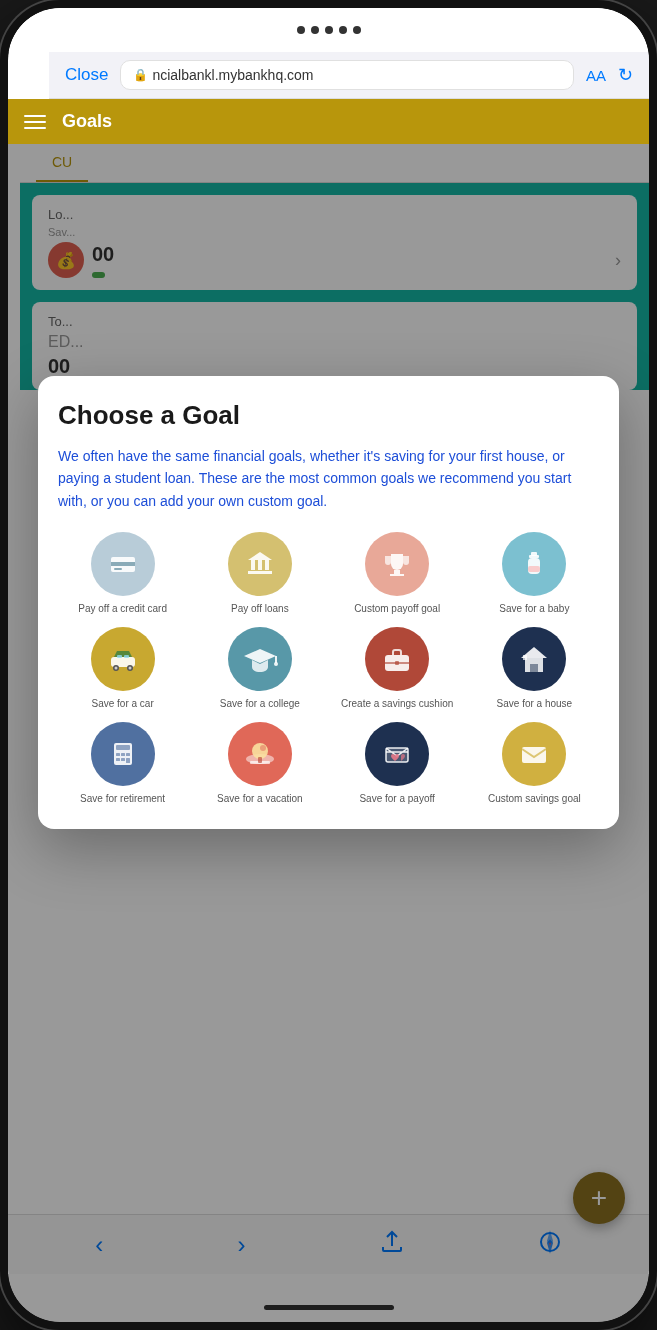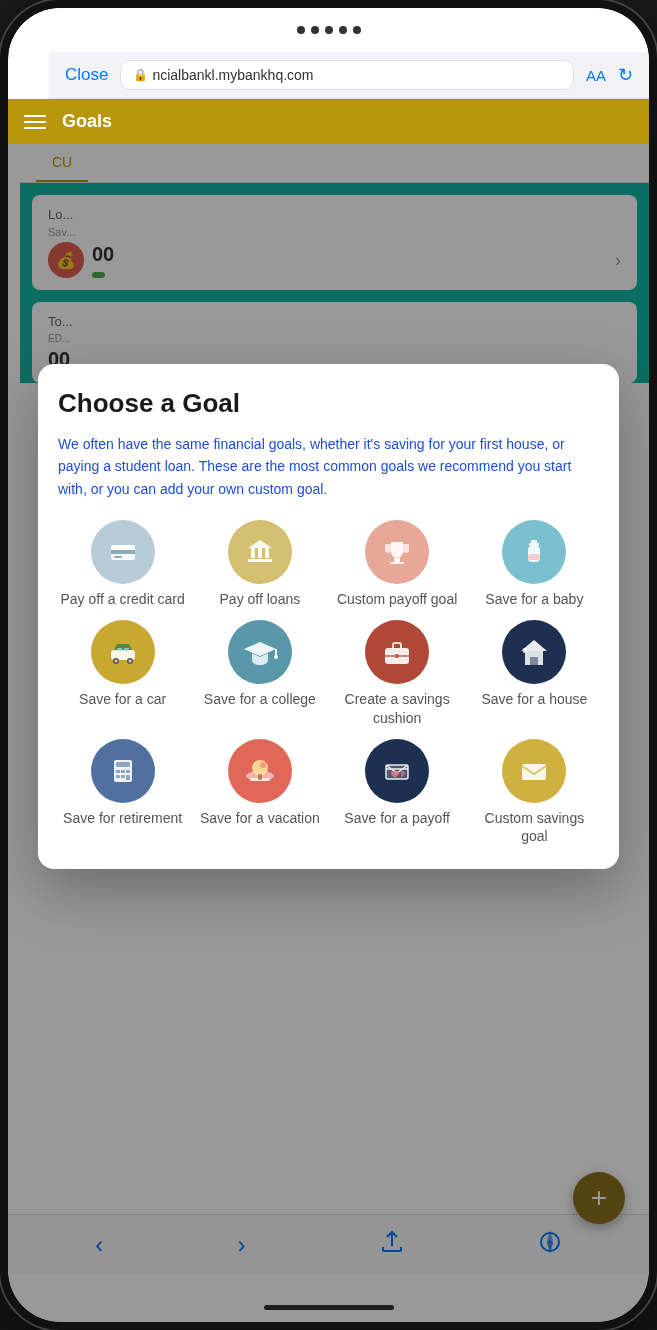--- a/index.html
+++ b/index.html
@@ -160,21 +160,21 @@
     }
     .bg-overlay {
       position: absolute;
       top: 0; left: 0; right: 0; bottom: 0;
       background: rgba(0,0,0,0.4);
       z-index: 10;
     }
     
     .modal {
       position: absolute;
-      top: 220px;
+      top: 232px;
       left: 30px;
       right: 30px;
       background: #fff;
       border-radius: 16px;
       padding: 24px 20px;
       z-index: 20;
       box-shadow: 0 20px 60px rgba(0,0,0,0.3);
     }
     .modal-title {
       font-size: 26px;
@@ -203,21 +203,21 @@
     .goal-icon-circle {
       width: 64px;
       height: 64px;
       border-radius: 50%;
       display: flex;
       align-items: center;
       justify-content: center;
       font-size: 26px;
     }
     .goal-label {
-      font-size: 14px;
+      font-size: 10px;
       color: #555;
       text-align: center;
       line-height: 1.3;
     }
     
     .bottom-nav {
       background: #f8f8f8;
       border-top: 1px solid #ddd;
       height: 60px;
       display: flex;
@@ -318,21 +318,21 @@
             <div>
               <div class="bg-card-value">00</div>
               <div class="bg-progress"></div>
             </div>
             <span style="margin-left:auto;color:#999;font-size:18px;">›</span>
           </div>
         </div>
 
         <div class="bg-card" style="margin-top:0;">
           <div class="bg-card-title">To...</div>
-          <div style="font-size:10px;color:#999;margin-bottom:4px;">ED...</div>
+          <div style="font-size:16px;color:#999;margin-bottom:4px;">ED...</div>
           <div class="bg-card-value">00</div>
         </div>
       </div>
 
       <div class="bg-overlay"></div>
 
       <div class="modal">
         <div class="modal-title">Choose a Goal</div>
         <div class="modal-desc">We often have the same financial goals, whether it's saving for your first house, or paying a student loan. These are the most common goals we recommend you start with, or you can add your own custom goal.</div>
 

